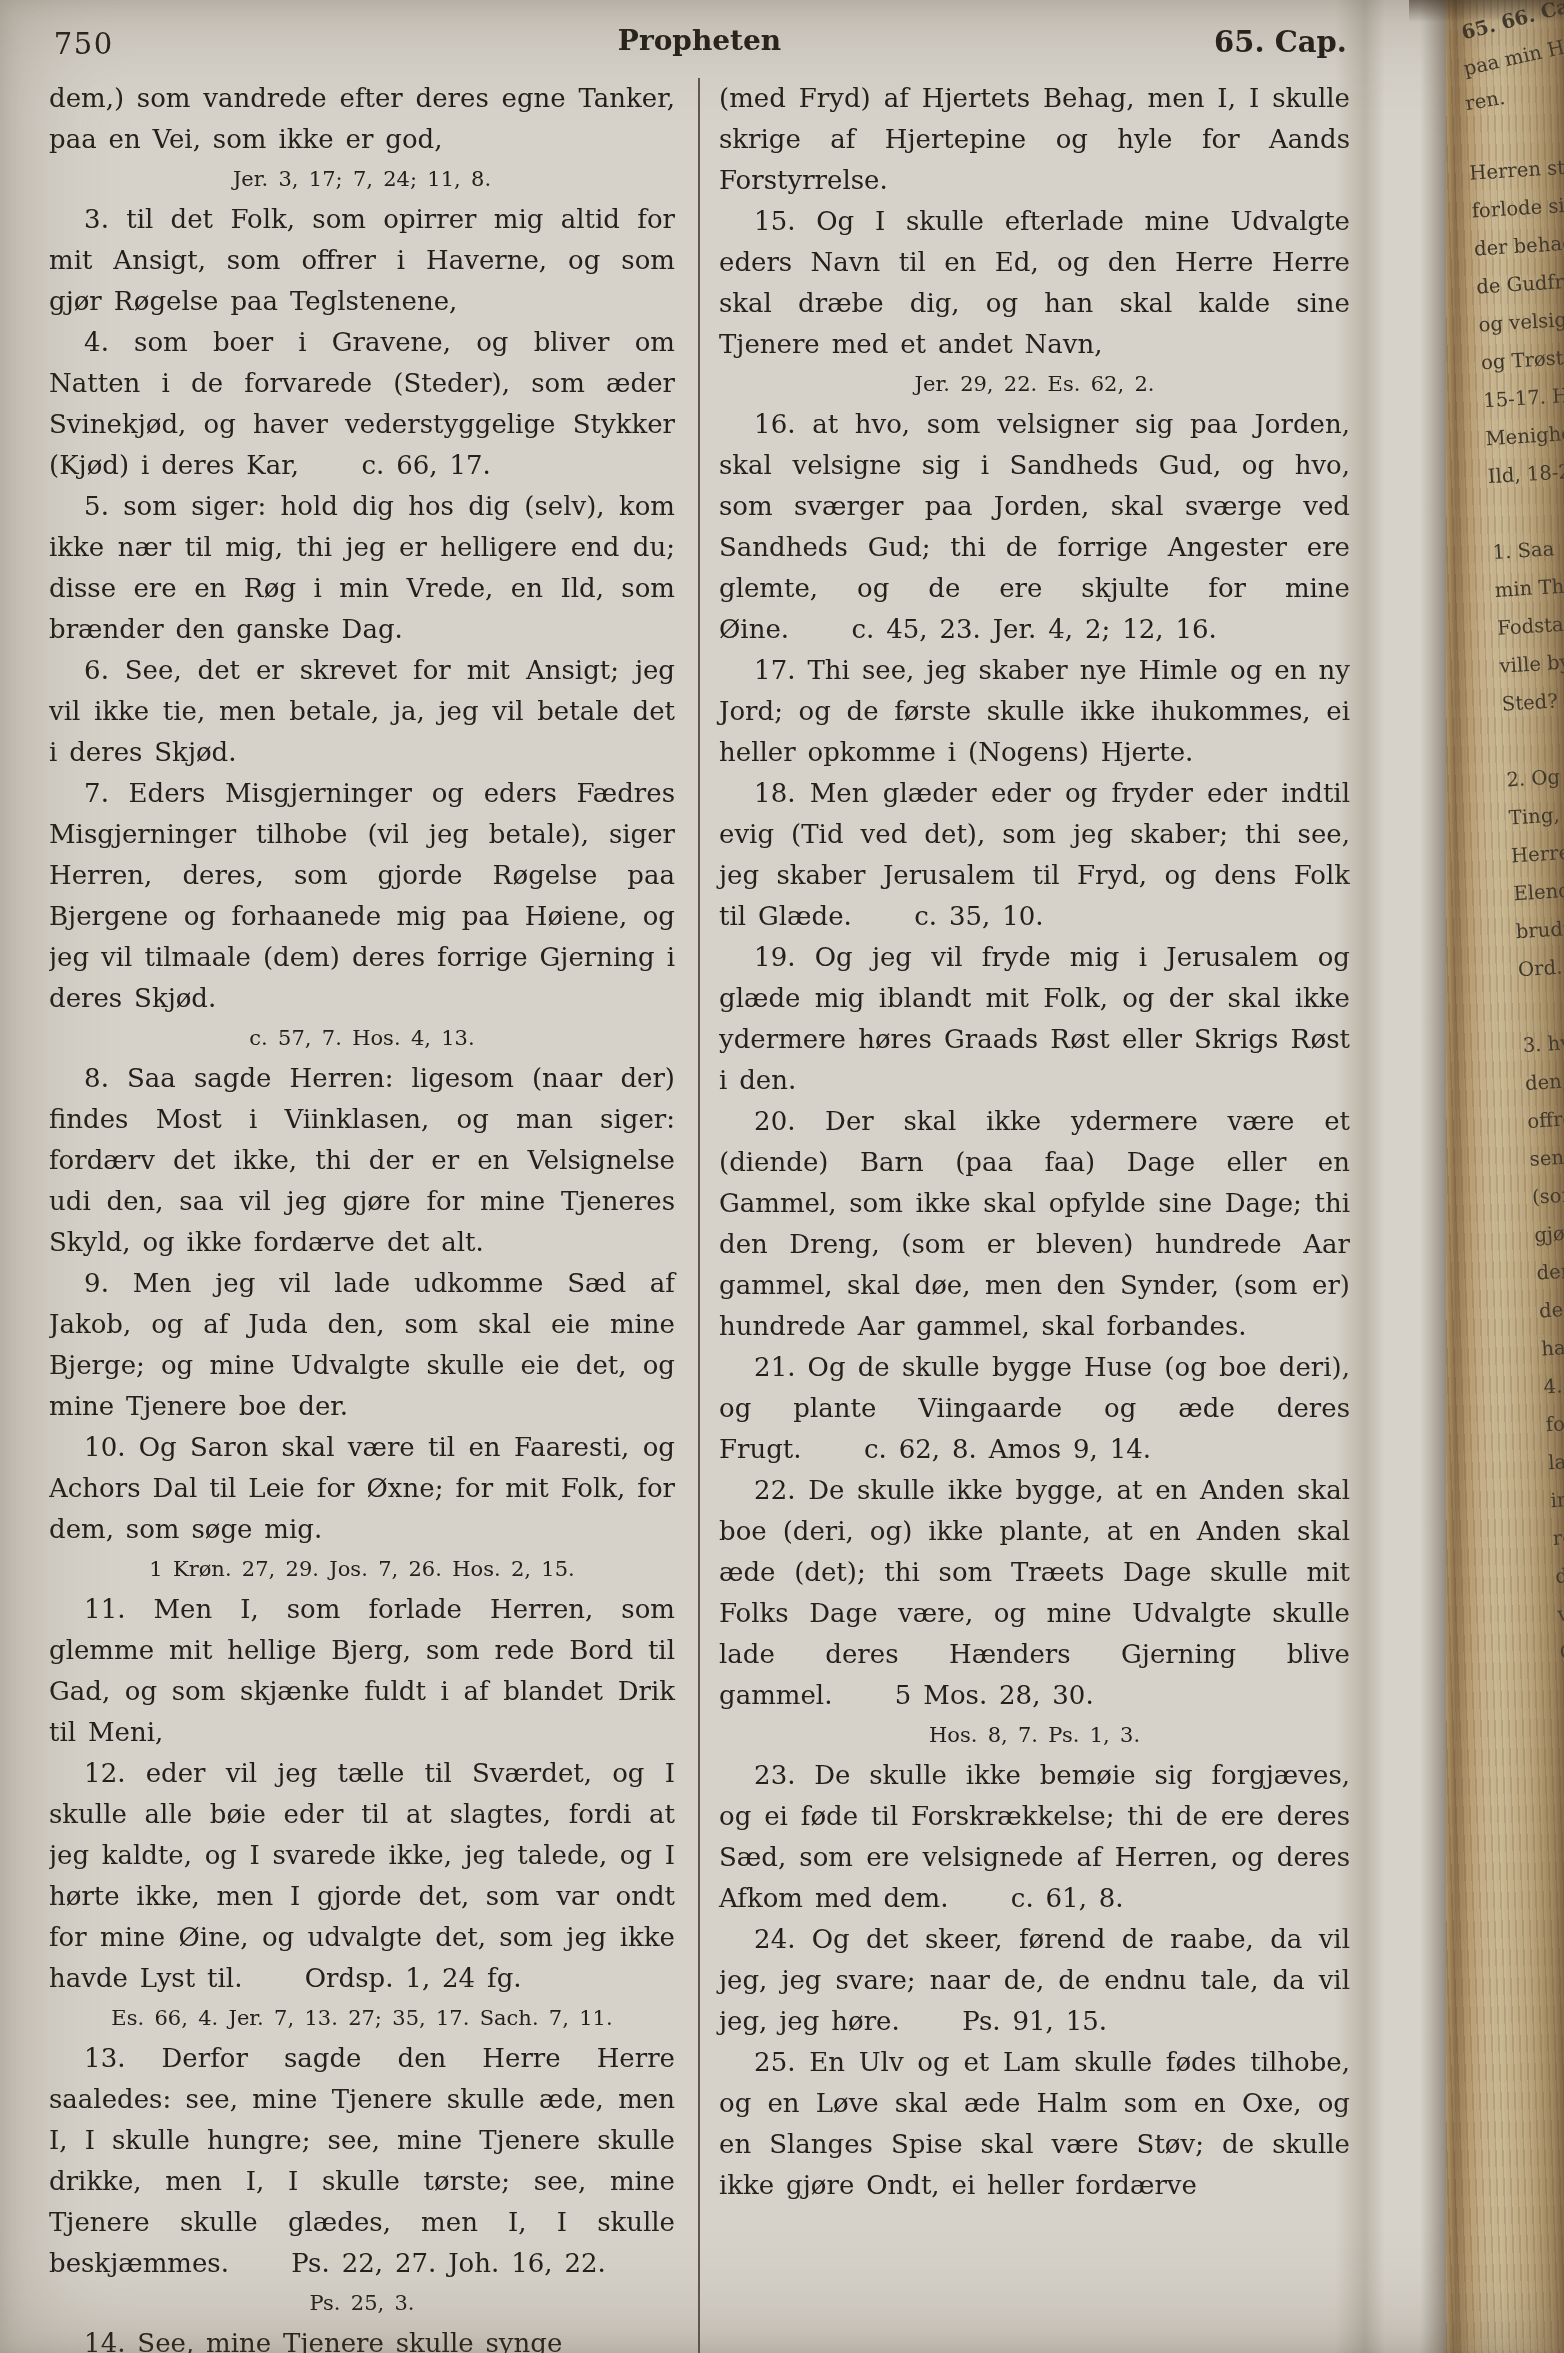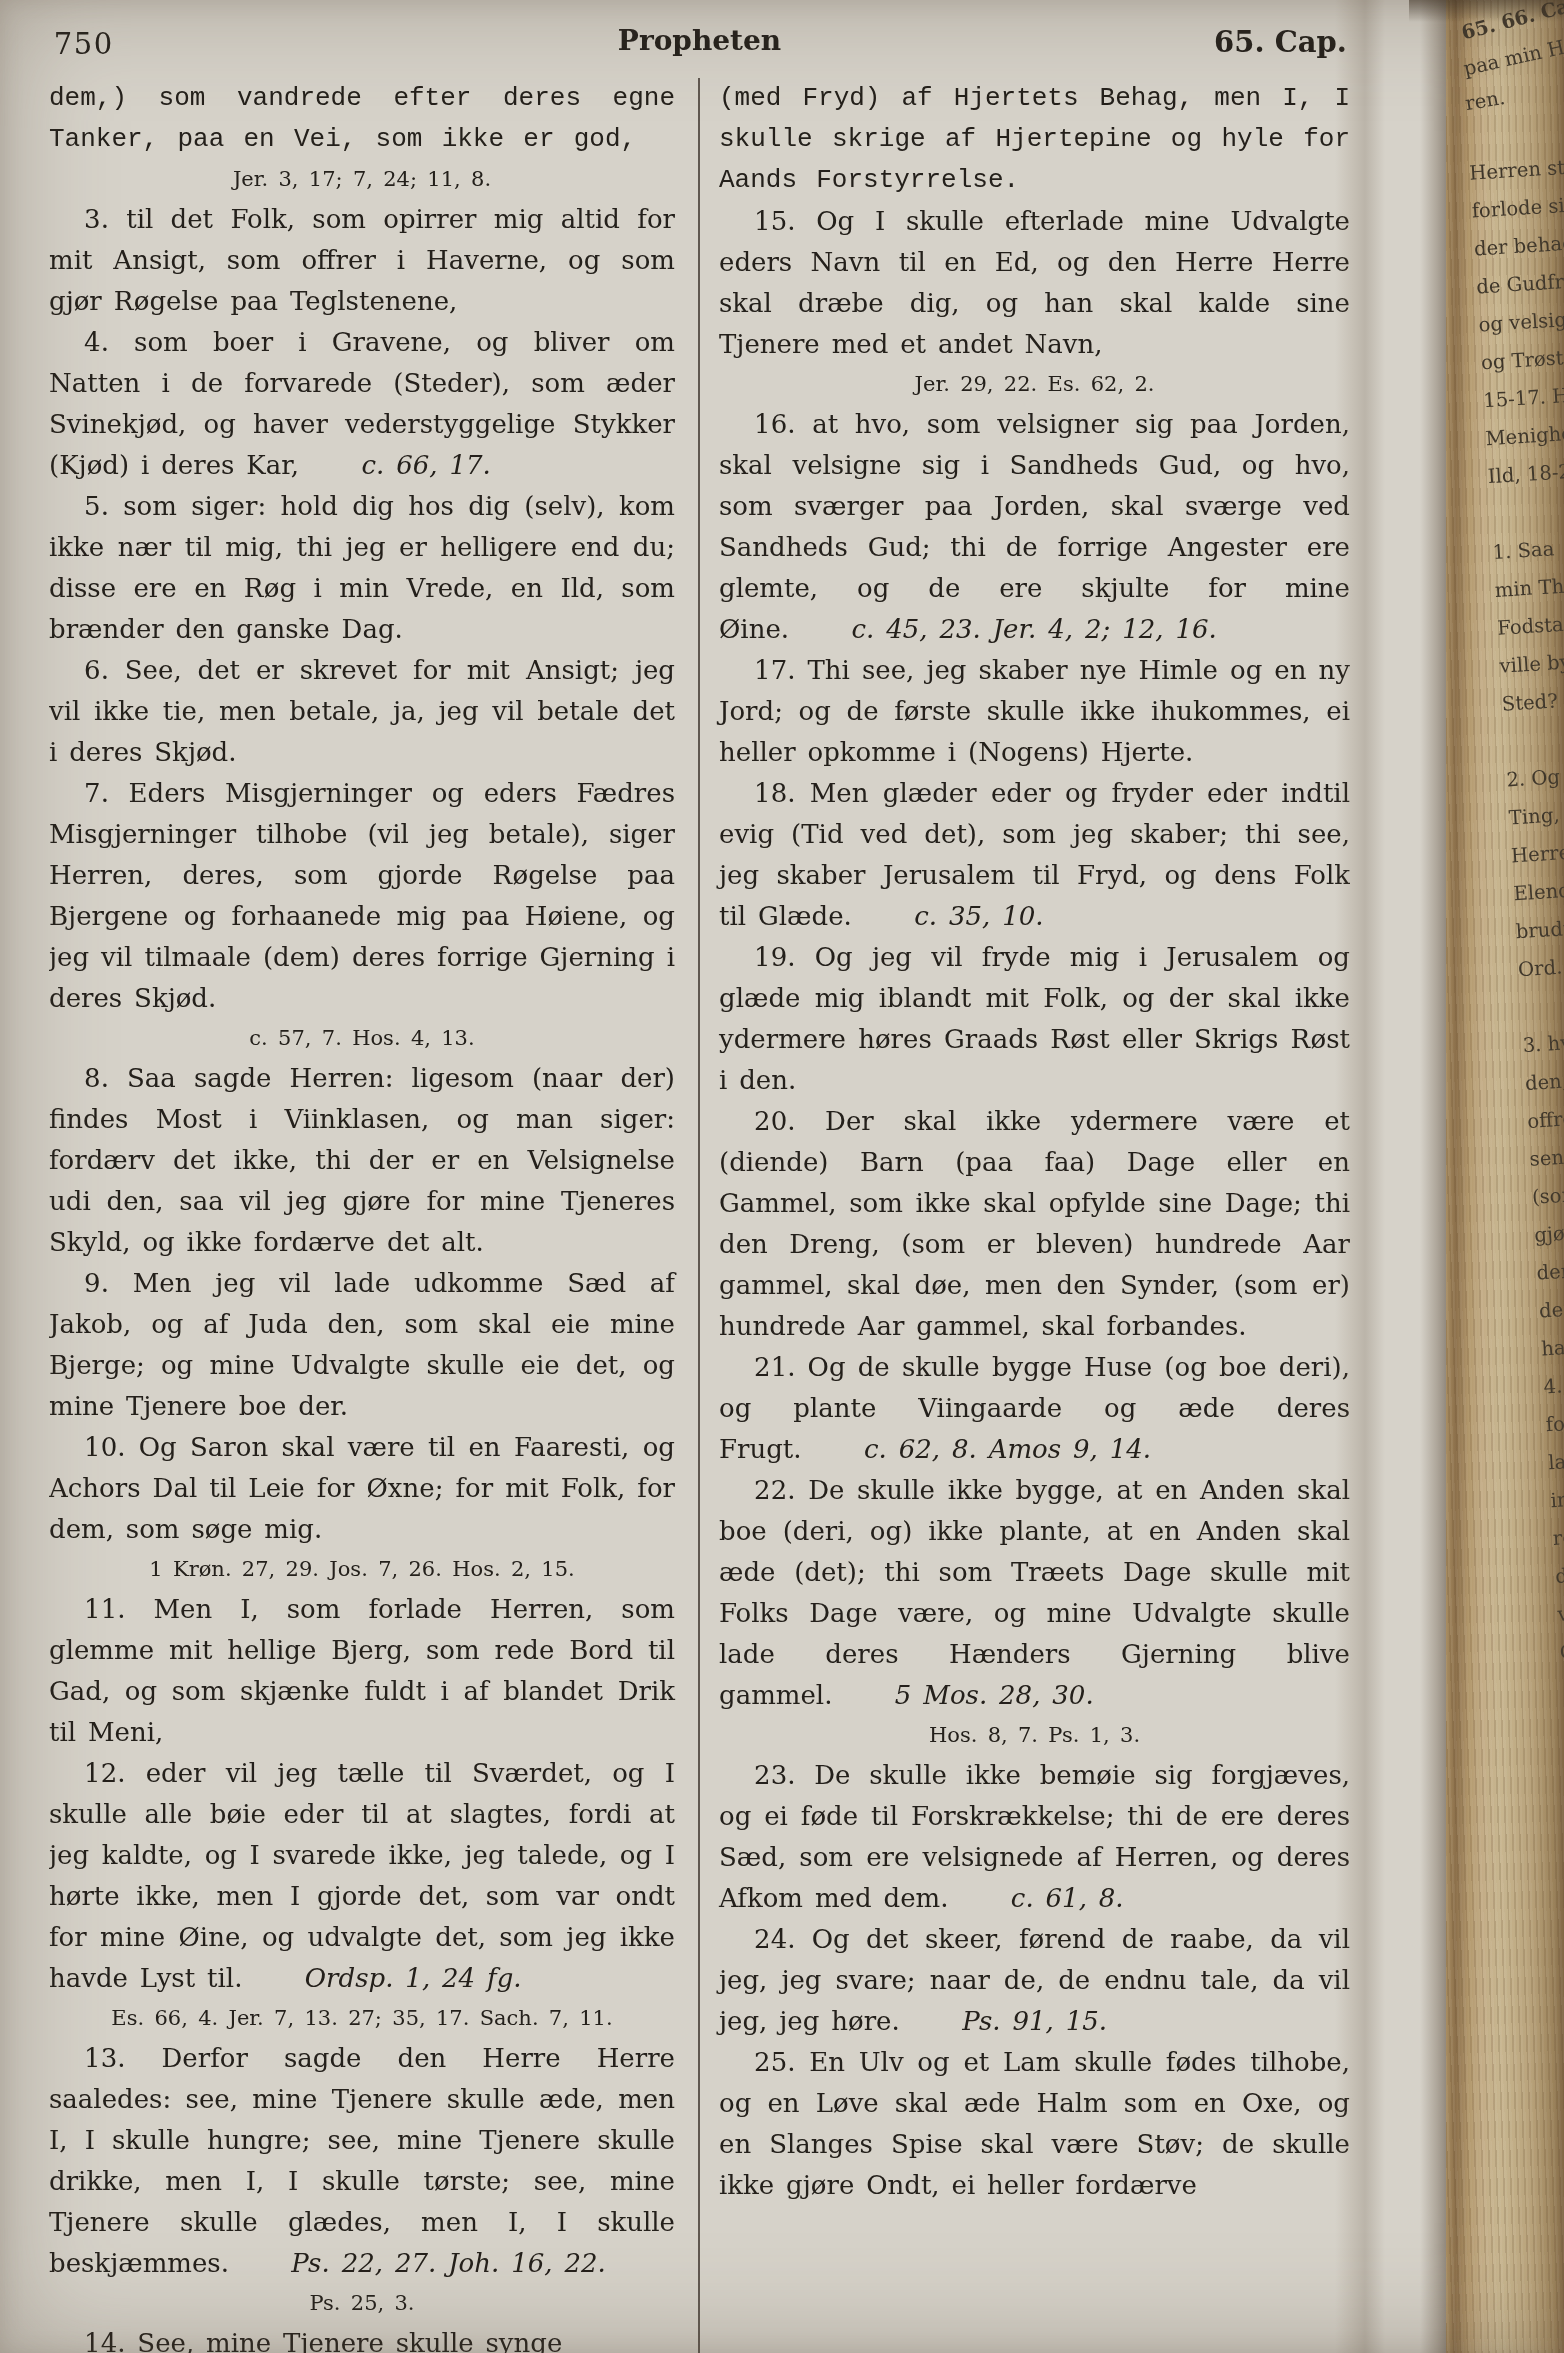--- a/index.html
+++ b/index.html
@@ -19,23 +19,23 @@
   .page-title{position:absolute;left:50%;transform:translateX(-50%);top:0;font-size:28px;font-weight:bold;}
   .chapter-label{position:absolute;right:3.1px;top:1.6px;font-size:29px;font-weight:bold;}
   
   .columns{position:absolute;top:78px;left:49px;width:1301px;height:2276px;overflow:hidden;}
   .col{position:absolute;top:0;text-align:justify;font-size:26px;line-height:41px;word-spacing:0.14em;}
   .col-left{left:0;width:626px;}
   .col-right{right:0;width:631px;}
   .col-divider{position:absolute;left:649px;top:-9.4px;width:1.6px;height:2293px;background:rgba(66,58,50,0.8);}
   .block{margin:0;}
   .verse{text-indent:1.35em;}
-  .contin{text-indent:0;font-family:Liberation Mono, monospace;}
+  .contin{text-indent:0;}
   .ref{text-align:center;text-indent:0;font-size:21px;line-height:39px;}
-  .inline-ref{margin-left:2.4em;white-space:nowrap;font-style:italic;}
+  .inline-ref{margin-left:2.4em;white-space:nowrap;}
   
   .crease{position:absolute;top:0;right:180px;width:50px;height:100%;
     background:linear-gradient(90deg, rgba(0,0,0,0) 0%, rgba(120,103,82,0.16) 35%, rgba(92,76,58,0.22) 60%, rgba(0,0,0,0) 100%);}
   .gutter-shadow{position:absolute;top:0;right:114px;width:31px;height:100%;
     background:linear-gradient(90deg, rgba(0,0,0,0) 0%, rgba(80,63,44,0.30) 55%, rgba(58,44,30,0.52) 100%);}
   
   .edge{position:absolute;top:0;right:0;width:119px;height:100%;
     background:linear-gradient(90deg,#a98e63 0px,#8d714c 9.4px,#b3986d 22px,#c6b089 36px,#cdbb94 55px,#c3ac82 85px,#aa8f63 108px,#8a6c47 119px);}
   .edge::before{content:"";position:absolute;inset:0;
     background:repeating-linear-gradient(88deg, rgba(100,75,45,0.18) 0 1.6px, rgba(255,255,255,0.05) 1.6px 3.9px, rgba(0,0,0,0) 3.9px 7px);}

